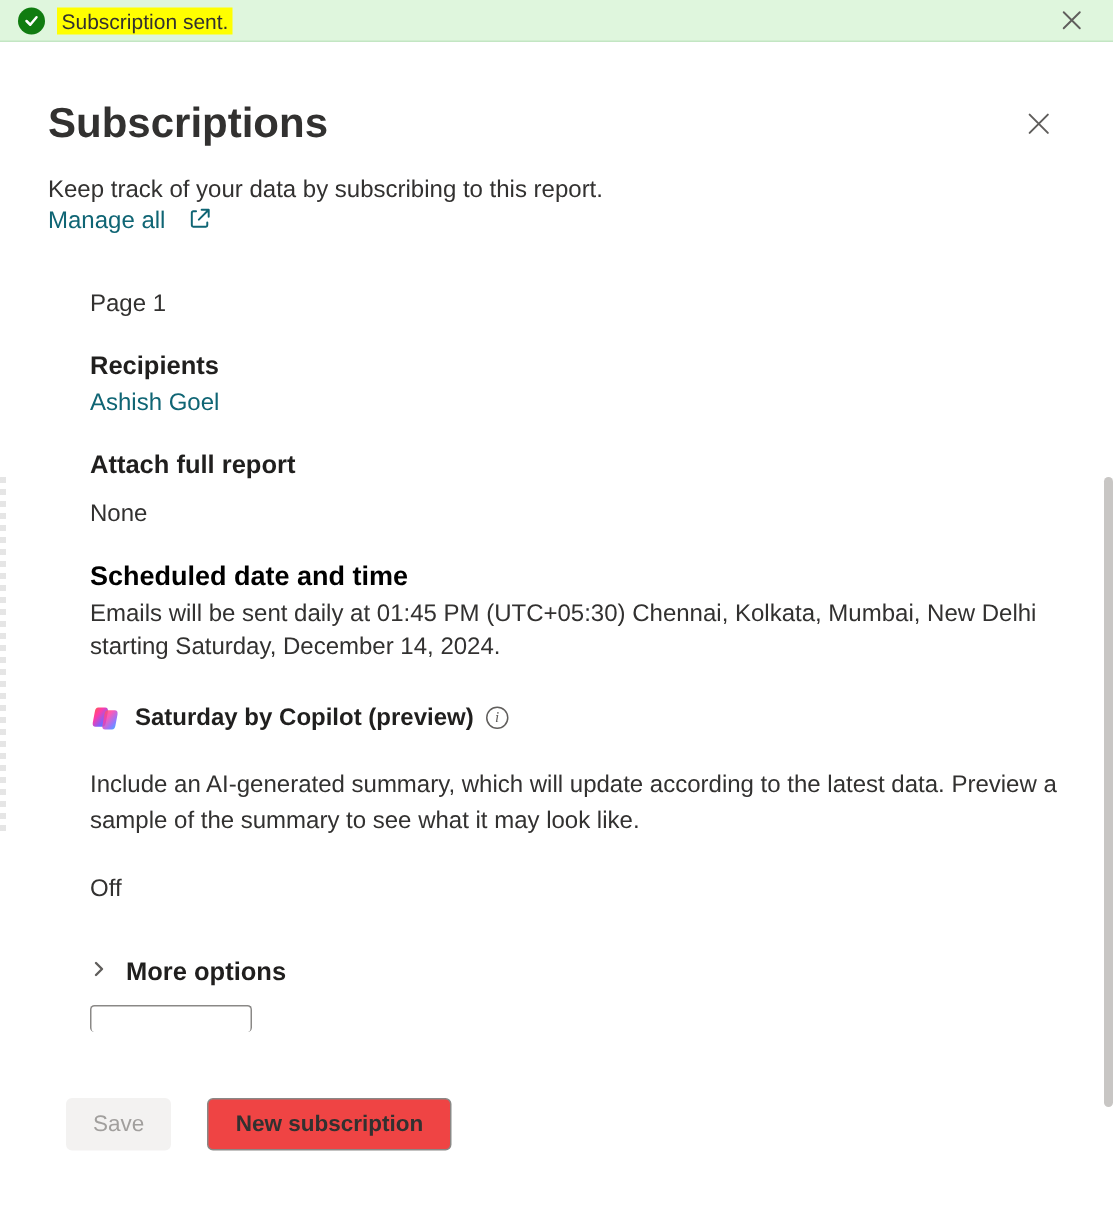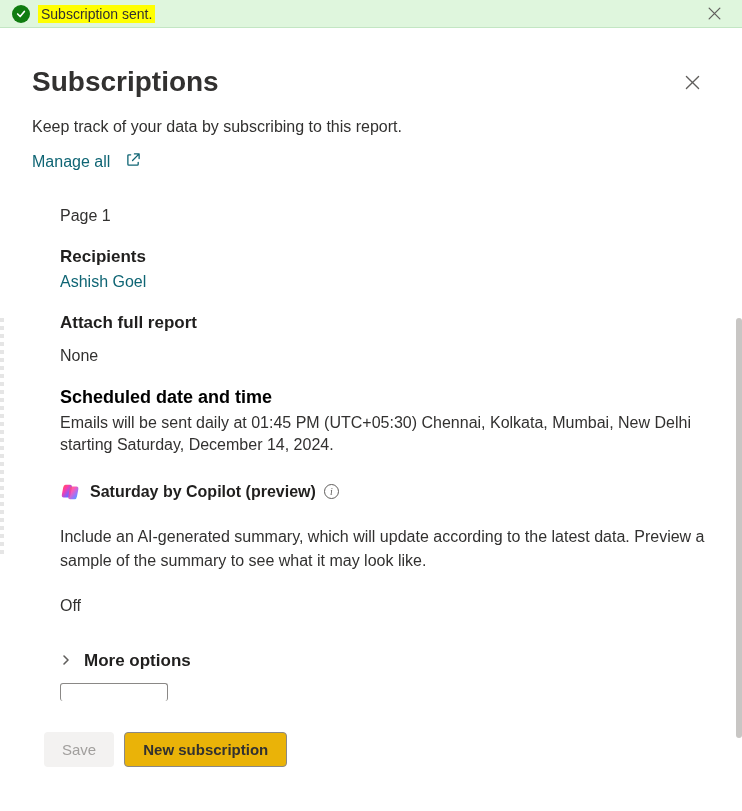--- a/index.html
+++ b/index.html
@@ -76,21 +76,21 @@
     }
     .subtitle {
       margin-top: 18px;
       font-size: 16px;
       color: #323130;
     }
     .manage-all {
       display: inline-flex;
       align-items: center;
       gap: 16px;
-      margin-top: 16px;
+      margin-top: 2px;
       color: #0f6574;
       font-size: 16px;
       cursor: pointer;
     }
     .manage-all svg { width: 15px; height: 15px; }
     .content {
       margin-top: 36px;
       padding-left: 28px;
       padding-right: 0;
       flex: 1;
@@ -207,24 +207,25 @@
       cursor: pointer;
       font-family: inherit;
     }
     .btn-save {
       background: #f3f2f1;
       border: none;
       color: #a19f9d;
       cursor: default;
     }
     .btn-new {
-      background: #eab308;
+      background: #ef4444;
       border: 1px solid #8a8886;
       color: #323130;
       font-weight: 600;
+      margin-left: 14px;
     }
     .scroll-ind {
       position: absolute;
       right: 0;
       top: 290px;
       width: 6px;
       height: 420px;
       background: #c8c6c4;
       border-radius: 3px;
     }

